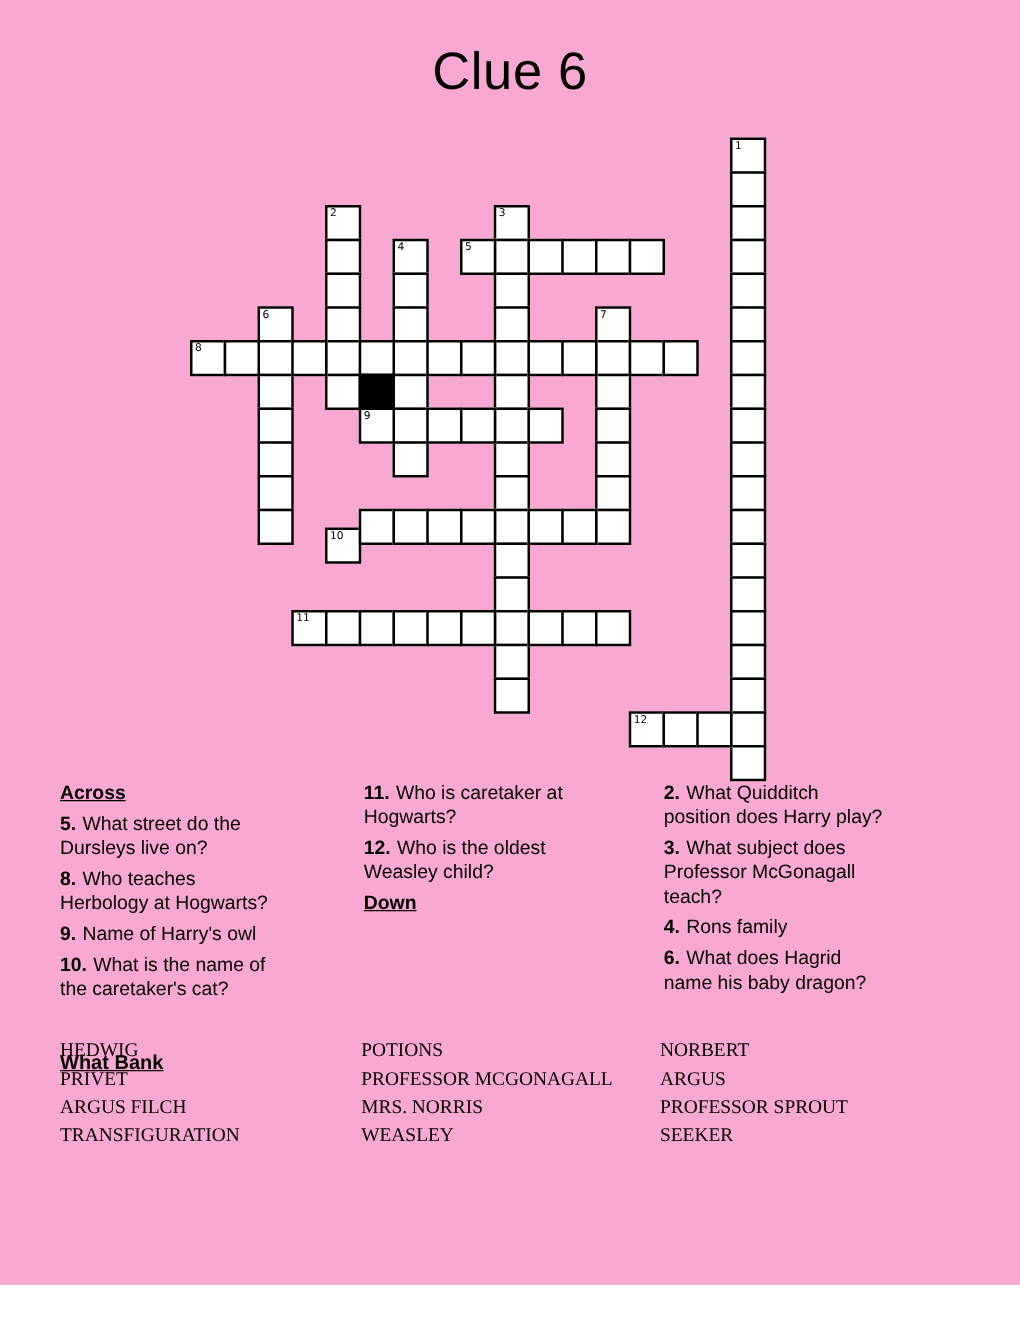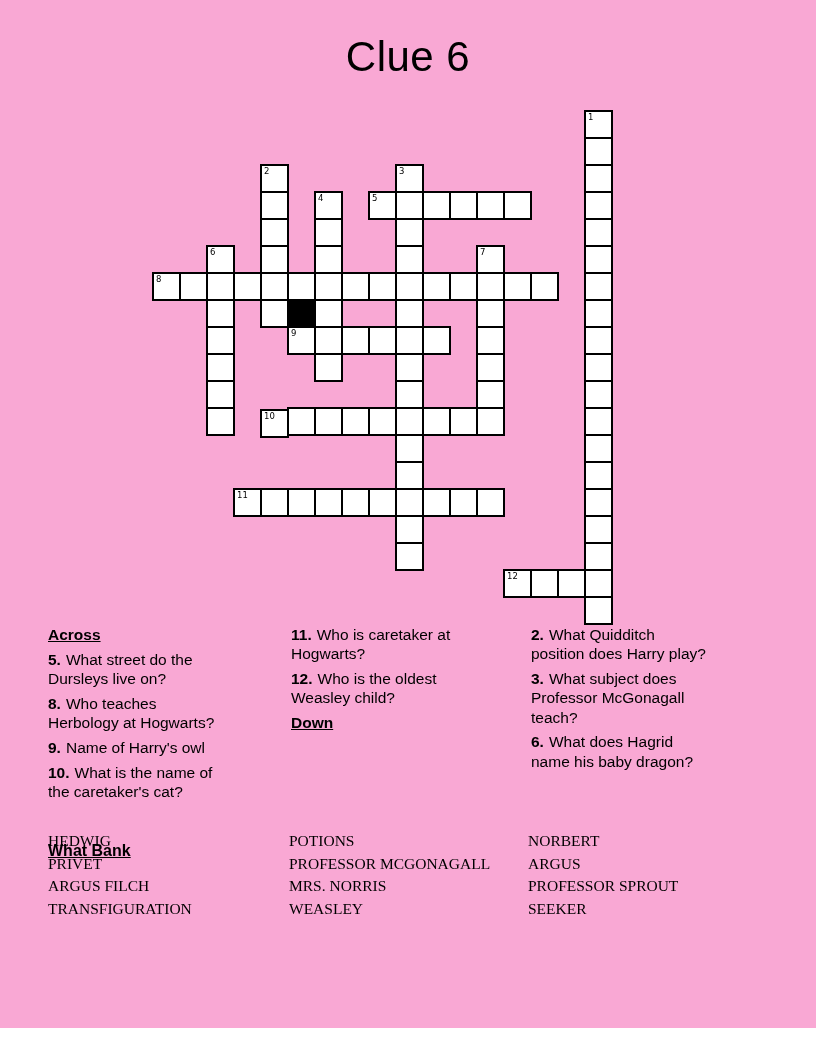--- a/index.html
+++ b/index.html
@@ -179,21 +179,21 @@
       <div class="cell" style="left: 270px; top: 162px; width: 29px; height: 29px;"></div>
       <div class="cell" style="left: 297px; top: 162px; width: 29px; height: 29px;"></div>
       <div class="cell" style="left: 351px; top: 162px; width: 29px; height: 29px;"></div>
       <div class="cell" style="left: 378px; top: 162px; width: 29px; height: 29px;"></div>
       <div class="cell" style="left: 135px; top: 216px; width: 29px; height: 29px;">
         <span class="cell-num">9</span>
       </div>
       <div class="cell" style="left: 189px; top: 216px; width: 29px; height: 29px;"></div>
       <div class="cell" style="left: 216px; top: 216px; width: 29px; height: 29px;"></div>
       <div class="cell" style="left: 270px; top: 216px; width: 29px; height: 29px;"></div>
-      <div class="cell" style="left: 108px; top: 299px; width: 29px; height: 29px;">
+      <div class="cell" style="left: 108px; top: 312px; width: 29px; height: 29px;">
         <span class="cell-num">10</span>
       </div>
       <div class="cell" style="left: 135px; top: 297px; width: 29px; height: 29px;"></div>
       <div class="cell" style="left: 162px; top: 297px; width: 29px; height: 29px;"></div>
       <div class="cell" style="left: 189px; top: 297px; width: 29px; height: 29px;"></div>
       <div class="cell" style="left: 216px; top: 297px; width: 29px; height: 29px;"></div>
       <div class="cell" style="left: 270px; top: 297px; width: 29px; height: 29px;"></div>
       <div class="cell" style="left: 297px; top: 297px; width: 29px; height: 29px;"></div>
       <div class="cell" style="left: 81px; top: 378px; width: 29px; height: 29px;">
         <span class="cell-num">11</span>
@@ -232,20 +232,21 @@
 Weasley child?</span></p>
     <p class="clue-head">Down</p>
   </div>
 
   <div class="clues-col col-3">
     <p class="clue"><span class="num">2.</span><span class="txt">What Quidditch
 position does Harry play?</span></p>
     <p class="clue"><span class="num">3.</span><span class="txt">What subject does
 Professor McGonagall
 teach?</span></p>
+    <p class="clue"><span class="num">4.</span><span class="txt">Rons family</span></p>
     <p class="clue"><span class="num">6.</span><span class="txt">What does Hagrid
 name his baby dragon?</span></p>
   </div>
 
   <p class="wb-head">What Bank</p>
   <div class="wb-col wb-c1">
     <div class="wb-item">HEDWIG</div>
     <div class="wb-item">PRIVET</div>
     <div class="wb-item">ARGUS FILCH</div>
     <div class="wb-item">TRANSFIGURATION</div>

